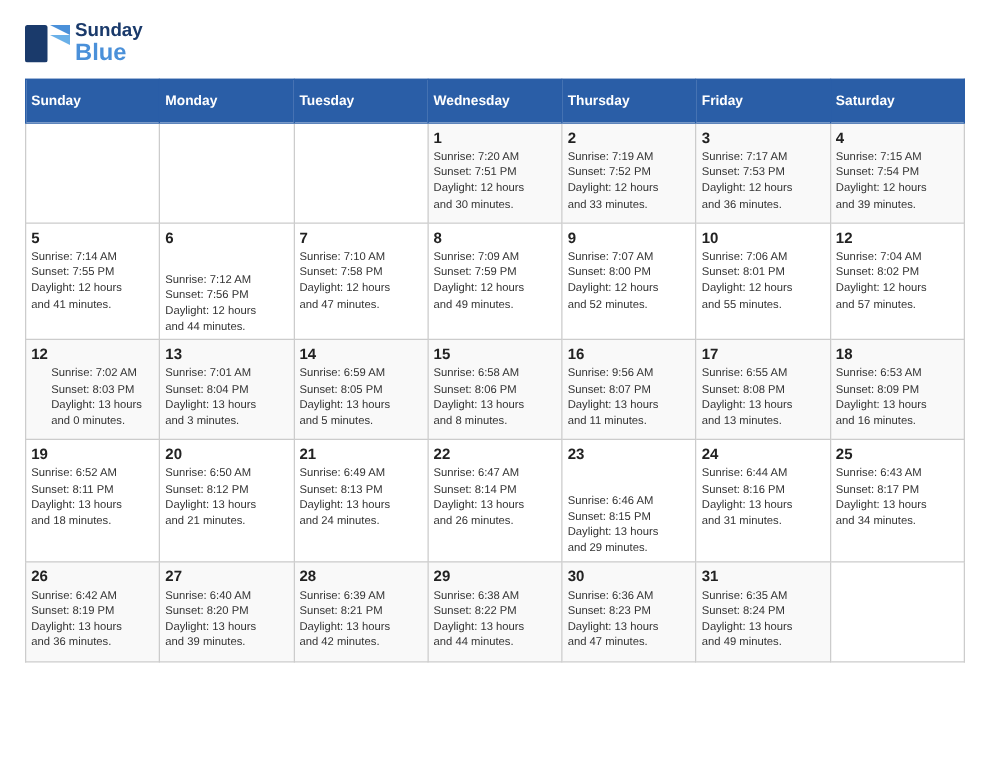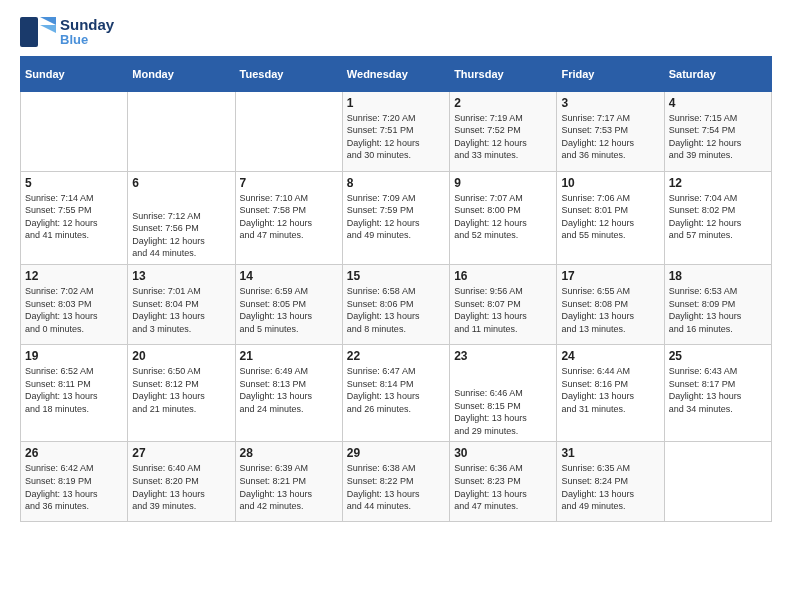--- a/index.html
+++ b/index.html
@@ -85,21 +85,21 @@
   <div class="header">
     <div class="logo">
     <div style="display:flex;align-items:center;gap:4px;">
       <svg width="36" height="30" viewBox="0 0 36 30" xmlns="http://www.w3.org/2000/svg">
         <rect x="0" y="0" width="18" height="30" rx="2" fill="#1a3a6b"></rect>
         <polygon points="20,0 36,8 36,0" fill="#4a90d9"></polygon>
         <polygon points="20,8 36,16 36,8" fill="#6ab0e8"></polygon>
       </svg>
       <div style="display:flex;flex-direction:column;line-height:1.2;">
         <span style="font-size:15px;font-weight:bold;color:#1a3a6b;">Sunday</span>
-        <span style="font-size:13px;font-weight:bold;color:#4a90d9;margin-top:-2px;">Blue</span>
+        <span style="font-size:19px;font-weight:bold;color:#4a90d9;margin-top:-2px;">Blue</span>
       </div>
     </div>
   </div>
     <div class="title-section">
       <div class="month-title"></div>
       <div class="subtitle"></div>
     </div>
   </div>
 
   <table>
@@ -195,21 +195,21 @@
             <span class="day-number">12</span>
             <div class="day-info" style="white-space: pre-line;">Sunrise: 7:04 AM
 Sunset: 8:02 PM
 Daylight: 12 hours
 and 57 minutes.</div>
           </td>
         </tr>
         <tr>
           <td>
             <span class="day-number">12</span>
-            <div class="day-info" style="white-space: pre-line;">Sunrise: 7:02 AM
+            <div class="day-info" style="white-space: pre-line; margin-left: 16px;">Sunrise: 7:02 AM
 Sunset: 8:03 PM
 Daylight: 13 hours
 and 0 minutes.</div>
           </td>
           <td>
             <span class="day-number">13</span>
             <div class="day-info" style="white-space: pre-line;">Sunrise: 7:01 AM
 Sunset: 8:04 PM
 Daylight: 13 hours
 and 3 minutes.</div>

